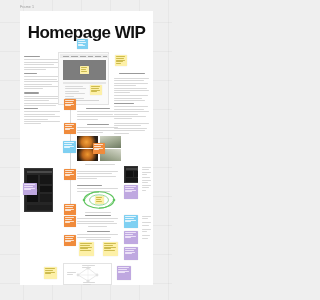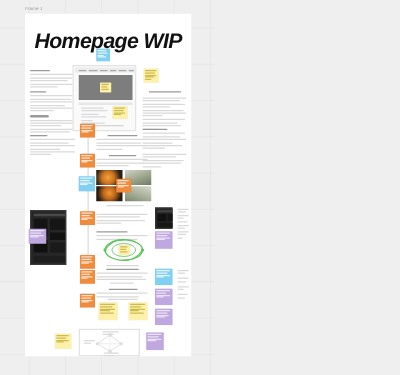--- a/index.html
+++ b/index.html
@@ -11,21 +11,20 @@
   }
   
   #canvas {
     position:absolute; inset:0;
     background-color:#efefef;
     background-image:
       linear-gradient(to right, rgba(0,0,0,0.035) 1px, transparent 1px),
       linear-gradient(to bottom, rgba(0,0,0,0.035) 1px, transparent 1px);
     background-size:29px 29px;
     background-position:-6px -7px;
-    font-style:italic;
   }
   #frame-label {
     position:absolute; left:20px; top:4px;
     font-size:3.6px; color:#9a9a9a; letter-spacing:.1px;
     line-height:6px;
   }
   #frame {
     position:absolute; left:20px; top:11px;
     width:133px; height:274px;
     background:#ffffff;

